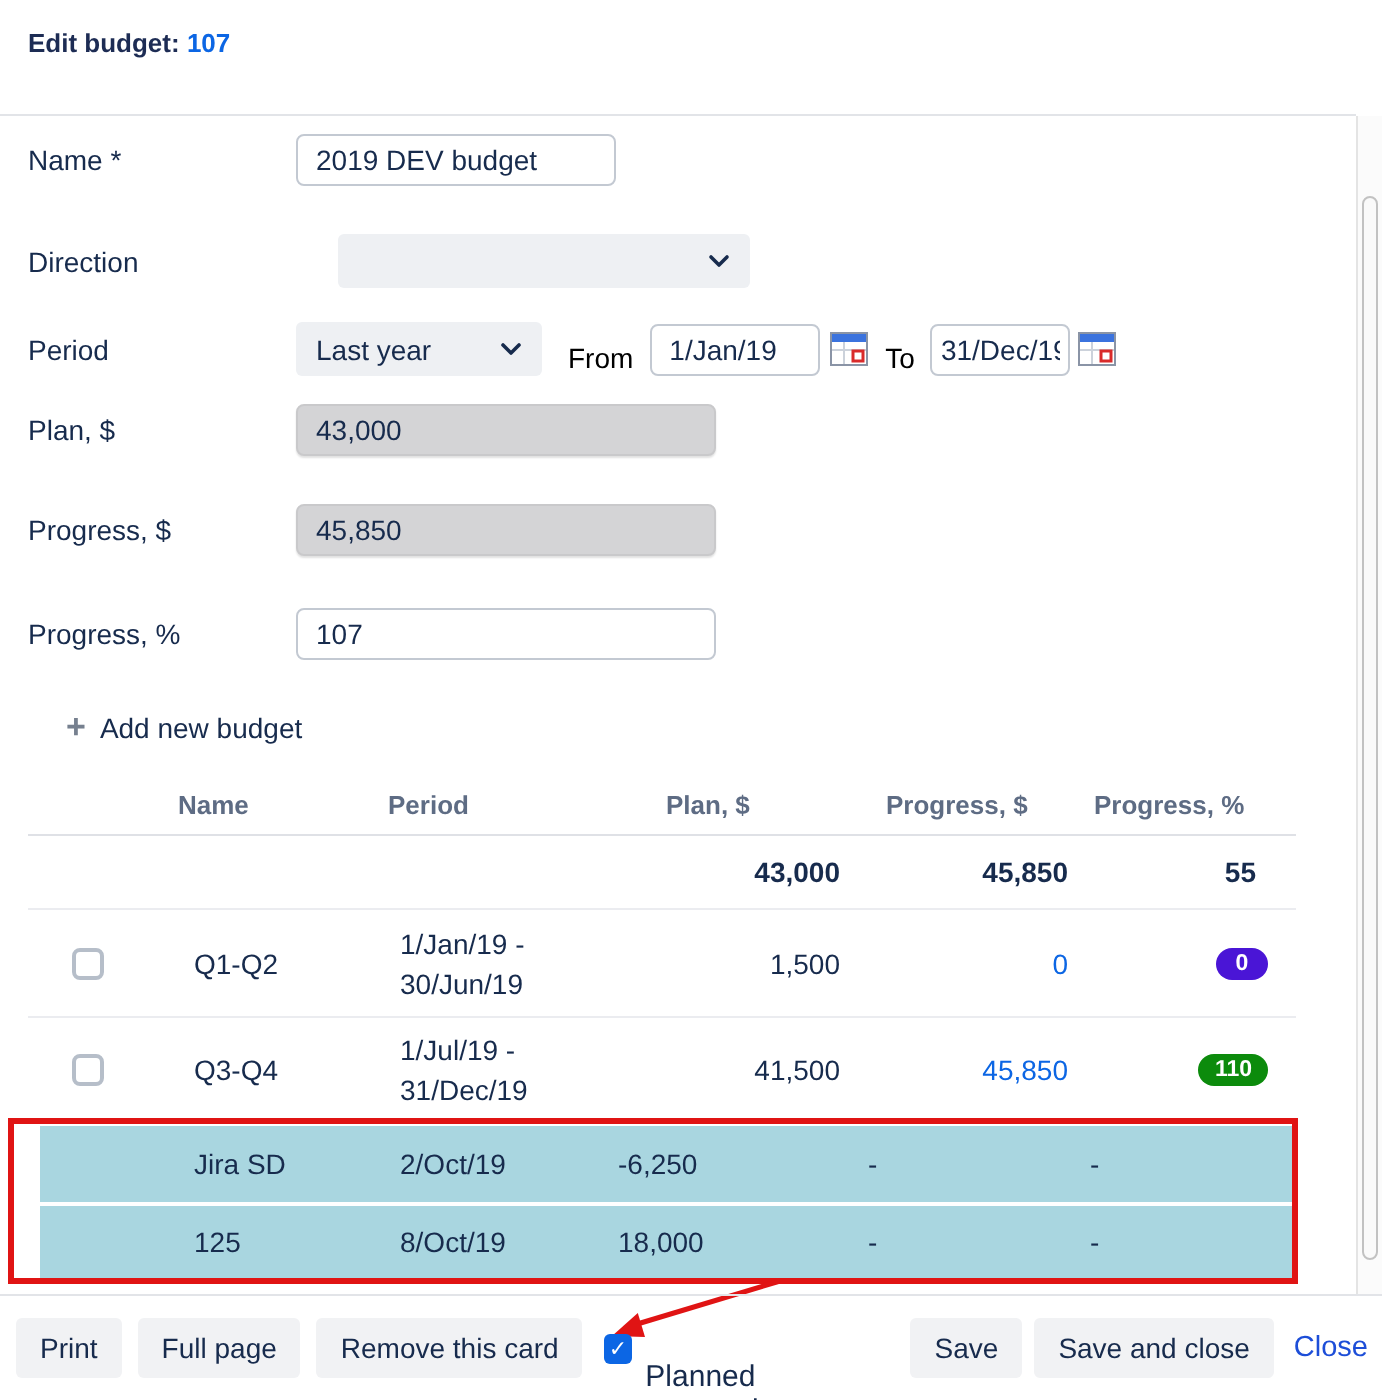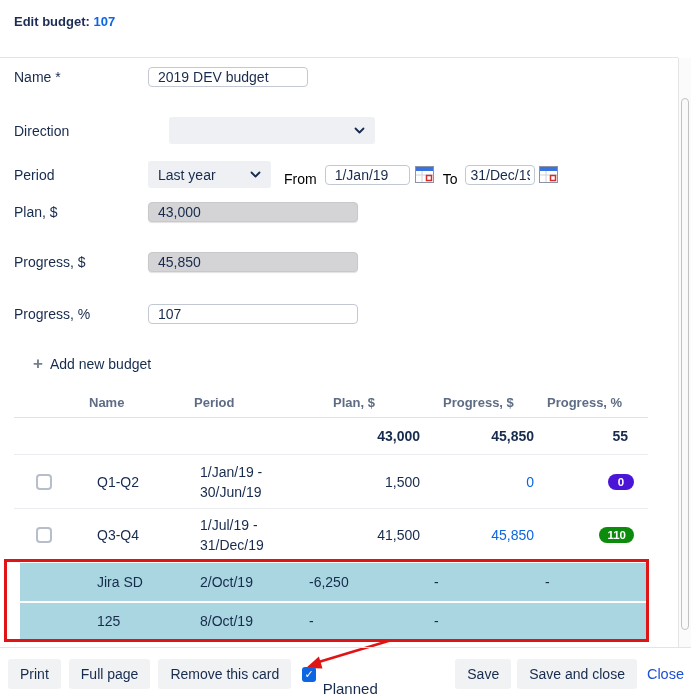--- a/index.html
+++ b/index.html
@@ -12,21 +12,21 @@
 
   
   .dlg-title { left:14px; top:14px; font-size:13px; font-weight:bold; color:#1d2c54; }
   .dlg-title .tv { color:#0c66e4; }
   .top-divider { left:0; top:57px; width:678px; height:1px; background:#e2e4e8; }
 
   
   .frow { left:14px; display:flex; align-items:center; }
   .flabel { width:134px; font-size:14px; color:#172b4d; }
   .tinput {
-    height:20px; border:1.5px solid #c3c9d2; border-radius:4px; background:#fff;
+    height:26px; border:1.5px solid #c3c9d2; border-radius:4px; background:#fff;
     font-family:"Liberation Sans",sans-serif; font-size:14px; color:#172b4d; padding:0 9px;
   }
   .tinput.disabled { background:#d4d4d6; border:1px solid #c9c9cb; box-shadow:0 1px 1px rgba(0,0,0,.12); }
   .selectbox {
     height:27px; background:#eef0f3; border-radius:3px; display:flex; align-items:center;
     font-size:14px; color:#172b4d; padding:0 10px; justify-content:space-between; cursor:pointer;
   }
   .sel-label { white-space:nowrap; }
   .inline-lbl { font-size:14px; color:#000000;margin-top:8px; }
   .cal { width:19px; height:17px; display:inline-block; }
@@ -220,20 +220,21 @@
   <div class="c-name">Jira SD</div>
   <div class="c-period">2/Oct/19</div>
   <div class="num c-plan">-6,250</div>
   <div class="num c-prog">-</div>
   <div class="num c-pct">-</div>
 </div>
 <div class="abs txrow tx2">
   <div></div>
   <div class="c-name">125</div>
   <div class="c-period">8/Oct/19</div>
+  <div class="num c-plan">18,000</div>
   <div class="num c-prog">-</div>
   <div class="num c-pct">-</div>
 </div>
 
 <div class="abs red-rect"></div>
 <svg class="abs arrow-svg" viewBox="0 0 691 700">
   <line x1="390" y1="640.5" x2="317" y2="662.5" stroke="#e01414" stroke-width="2.5"></line>
   <polygon points="306,668 318.9,656.5 322.5,668.5" fill="#e01414"></polygon>
 </svg>
 

